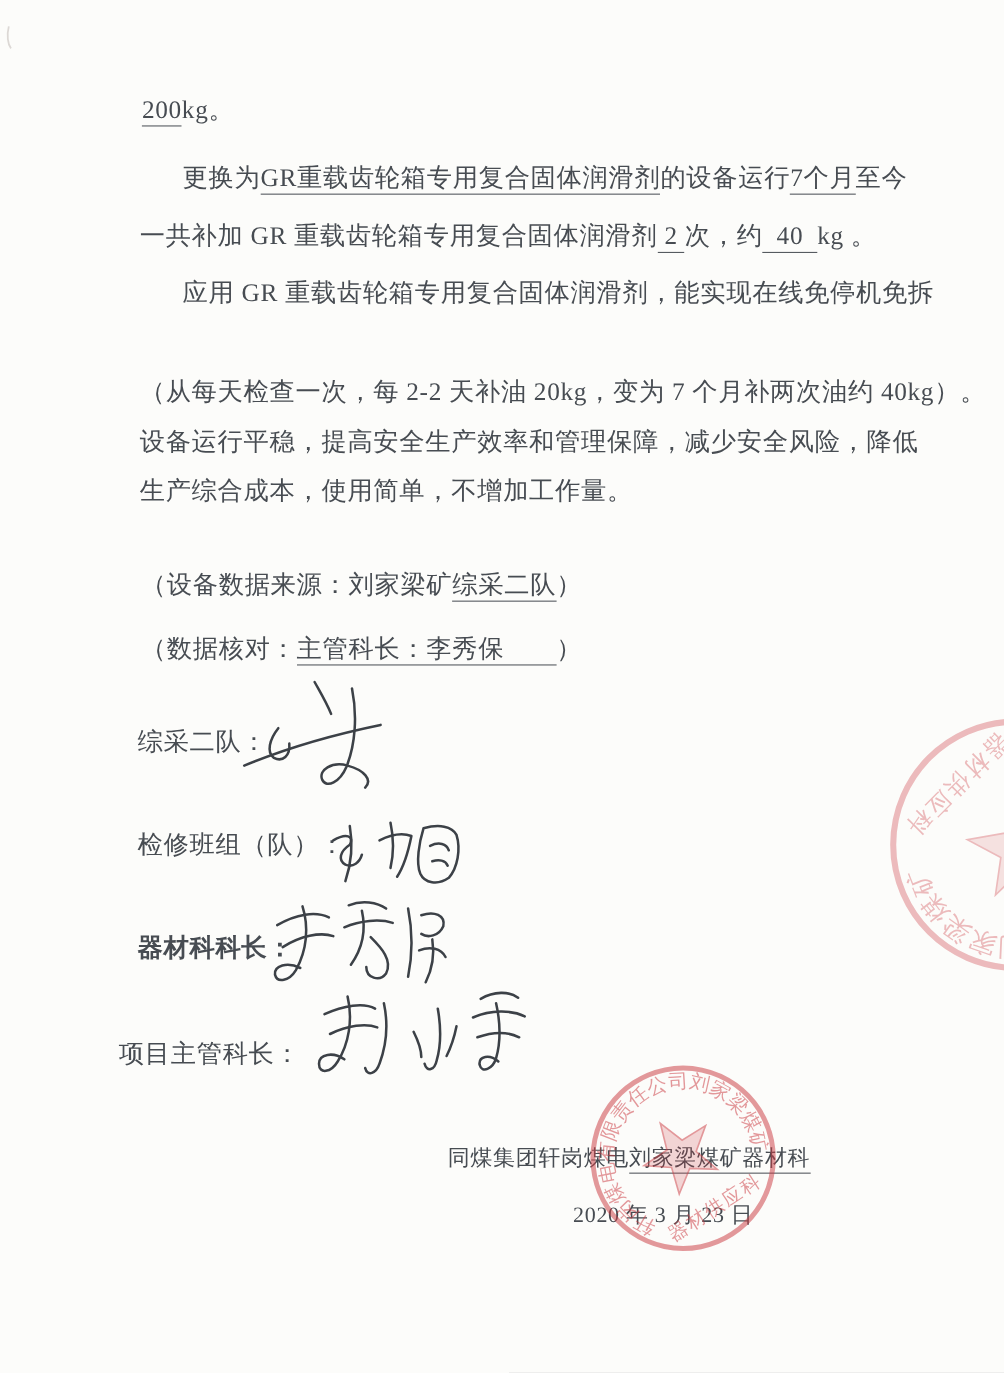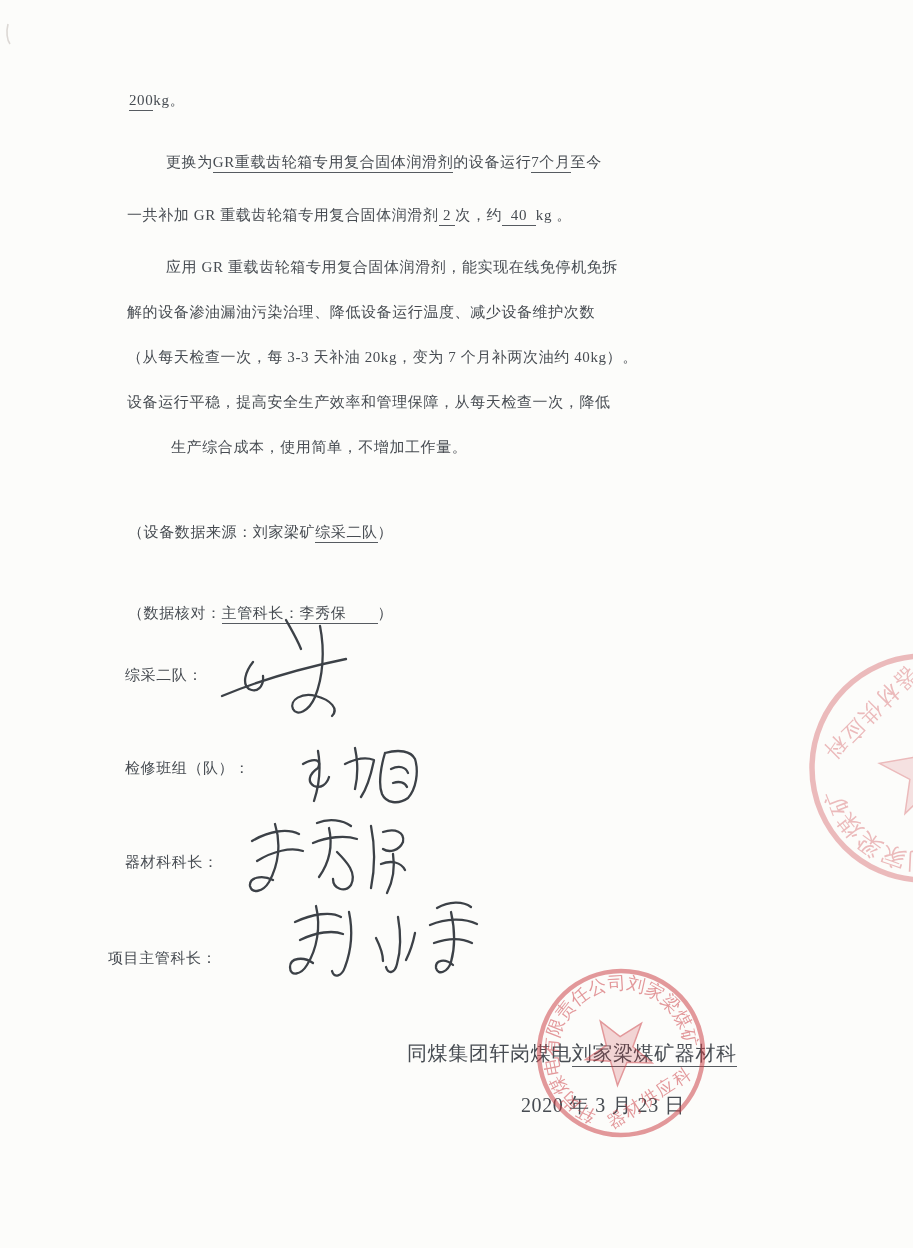--- a/index.html
+++ b/index.html
@@ -7,21 +7,21 @@
     position:relative;
     width:913px;height:1248px;
     margin:0 auto;
     background:#fcfcfa;
     overflow:hidden;
     font-family:"Liberation Serif","DejaVu Serif",serif;
     color:#474c52;
   }
   .line{
     position:absolute;
-    font-size:15px;
+    font-size:23px;
     letter-spacing:0.6px;
     line-height:30px;
     white-space:pre;
   }
   .line .u{
     border-bottom:1.6px solid #565b60;
     padding-bottom:2px;
   }
   .footer-line{font-size:20px;}
   .overlay{
@@ -35,30 +35,29 @@
 </style>
 </head>
 <body>
 
 <div class="page">
 
   <div class="line" style="left:129px;top:85px;"><span class="u">200</span><span>kg。</span></div>
   <div class="line" style="left:166px;top:147px;"><span>更换为</span><span class="u">GR重载齿轮箱专用复合固体润滑剂</span><span>的设备运行</span><span class="u">7个月</span><span>至今</span></div>
   <div class="line" style="left:127px;top:200px;"><span>一共补加 GR 重载齿轮箱专用复合固体润滑剂</span><span class="u"> 2 </span><span>次，约</span><span class="u">  40  </span><span>kg 。</span></div>
   <div class="line" style="left:166px;top:252px;"><span>应用 GR 重载齿轮箱专用复合固体润滑剂，能实现在线免停机免拆</span></div>
-  <div class="line" style="left:127px;top:297px;"><span>解的设备渗油漏油污染治理、降低设备运行温度、减少设备维护次数</span></div>
-  <div class="line" style="left:127px;top:342px;"><span>（从每天检查一次，每 3-3 天补油 20kg，变为 7 个月补两次油约 40kg）。</span></div>
-  <div class="line" style="left:127px;top:387px;"><span>设备运行平稳，提高安全生产效率和管理保障，从每天检查一次，降低</span></div>
-  <div class="line" style="left:127px;top:432px;margin-left:44px;"><span>生产综合成本，使用简单，不增加工作量。</span></div>
+  <div class="line" style="left:127px;top:342px;"><span>（从每天检查一次，每 2-2 天补油 20kg，变为 7 个月补两次油约 40kg）。</span></div>
+  <div class="line" style="left:127px;top:387px;"><span>设备运行平稳，提高安全生产效率和管理保障，减少安全风险，降低</span></div>
+  <div class="line" style="left:127px;top:432px;"><span>生产综合成本，使用简单，不增加工作量。</span></div>
   <div class="line" style="left:128px;top:517px;text-align:center;"><span>（设备数据来源：刘家梁矿</span><span class="u">综采二队</span><span>）</span></div>
-  <div class="line" style="left:128px;top:598px;"><span>（数据核对：</span><span class="u">主管科长：李秀保　　</span><span>）</span></div>
+  <div class="line" style="left:128px;top:575px;"><span>（数据核对：</span><span class="u">主管科长：李秀保　　</span><span>）</span></div>
 
   <div class="line" style="left:125px;top:660px;">综采二队：</div>
   <div class="line" style="left:125px;top:753px;">检修班组（队）：</div>
-  <div class="line" style="left:125px;top:847px;">器材科科长：</div>
+  <div class="line" style="left:125px;top:847px;font-weight:bold;">器材科科长：</div>
   <div class="line" style="left:108px;top:943px;">项目主管科长：</div>
 
   <div class="line footer-line" style="left:407px;top:1038px;"><span>同煤集团轩岗煤电</span><span class="u">刘家梁煤矿器材科</span></div>
   <div class="line footer-line" style="left:521px;top:1090px;">2020 年 3 月 23 日</div>
 
   <svg class="overlay" viewBox="0 0 913 1248">
 
     <path d="M 8 24 C 6 32 7 40 10 44" stroke="#cfc9c4" stroke-width="1.6" fill="none" opacity="0.7"></path>
 
     <g>

